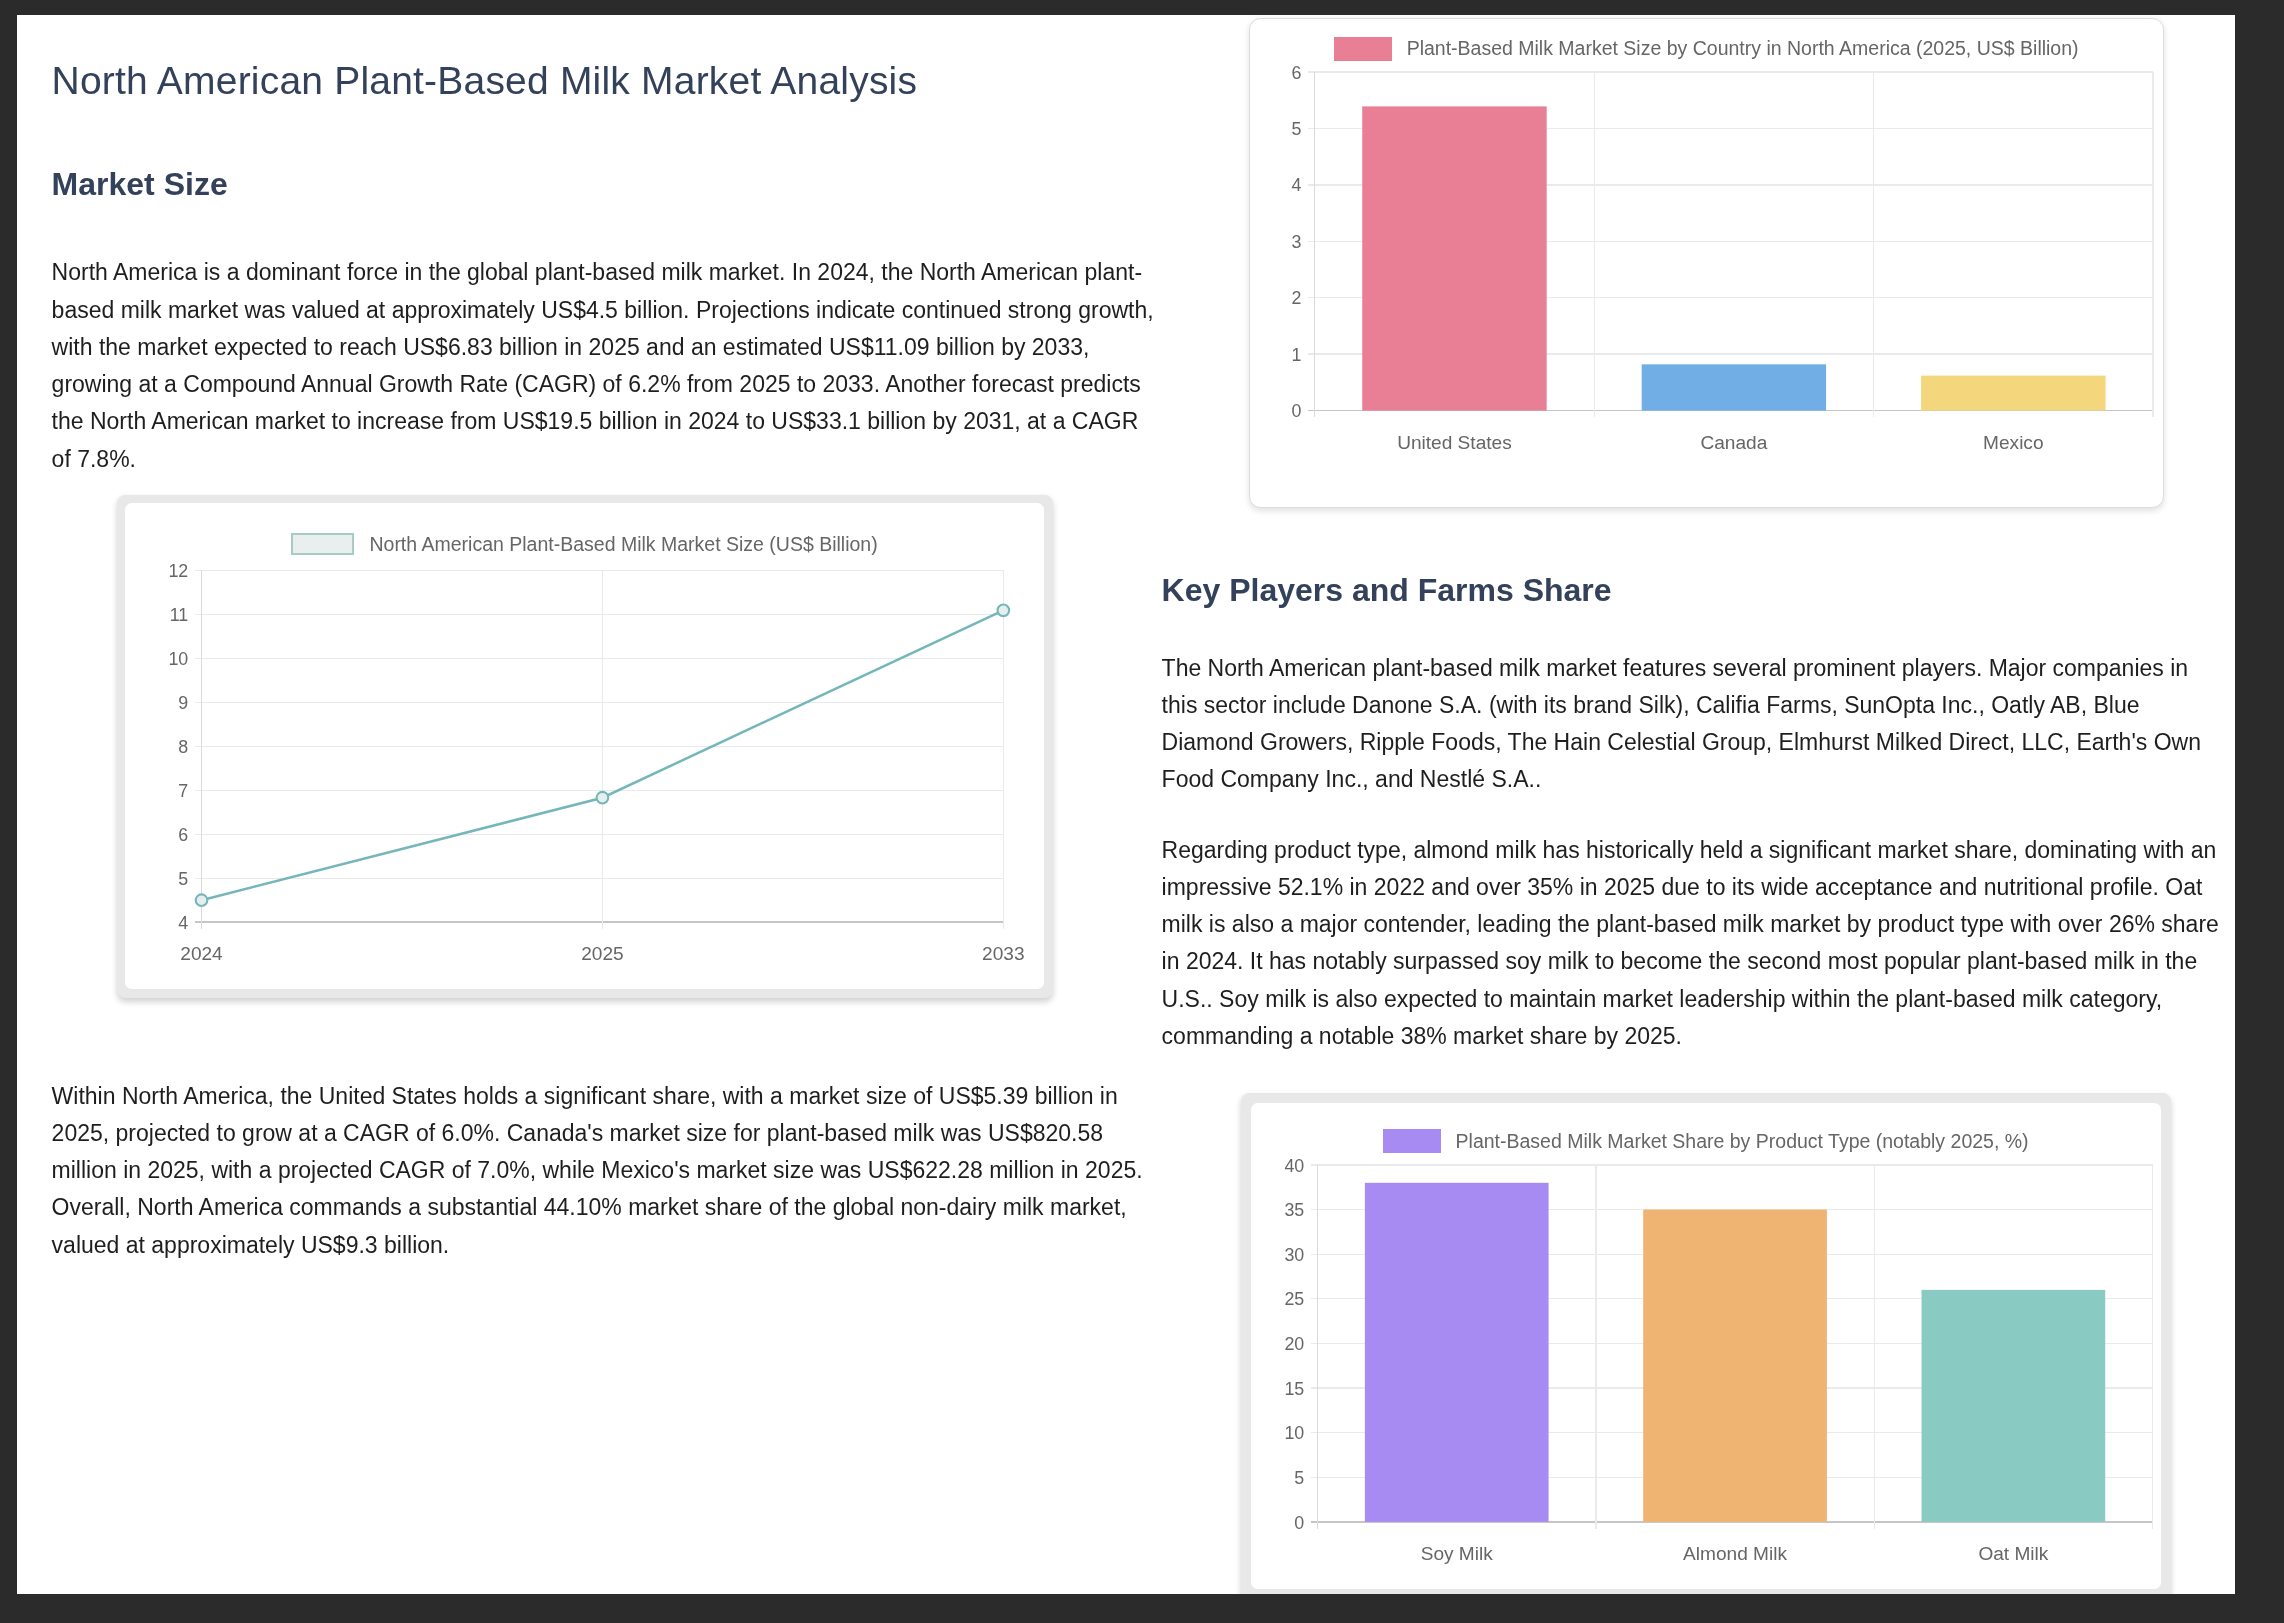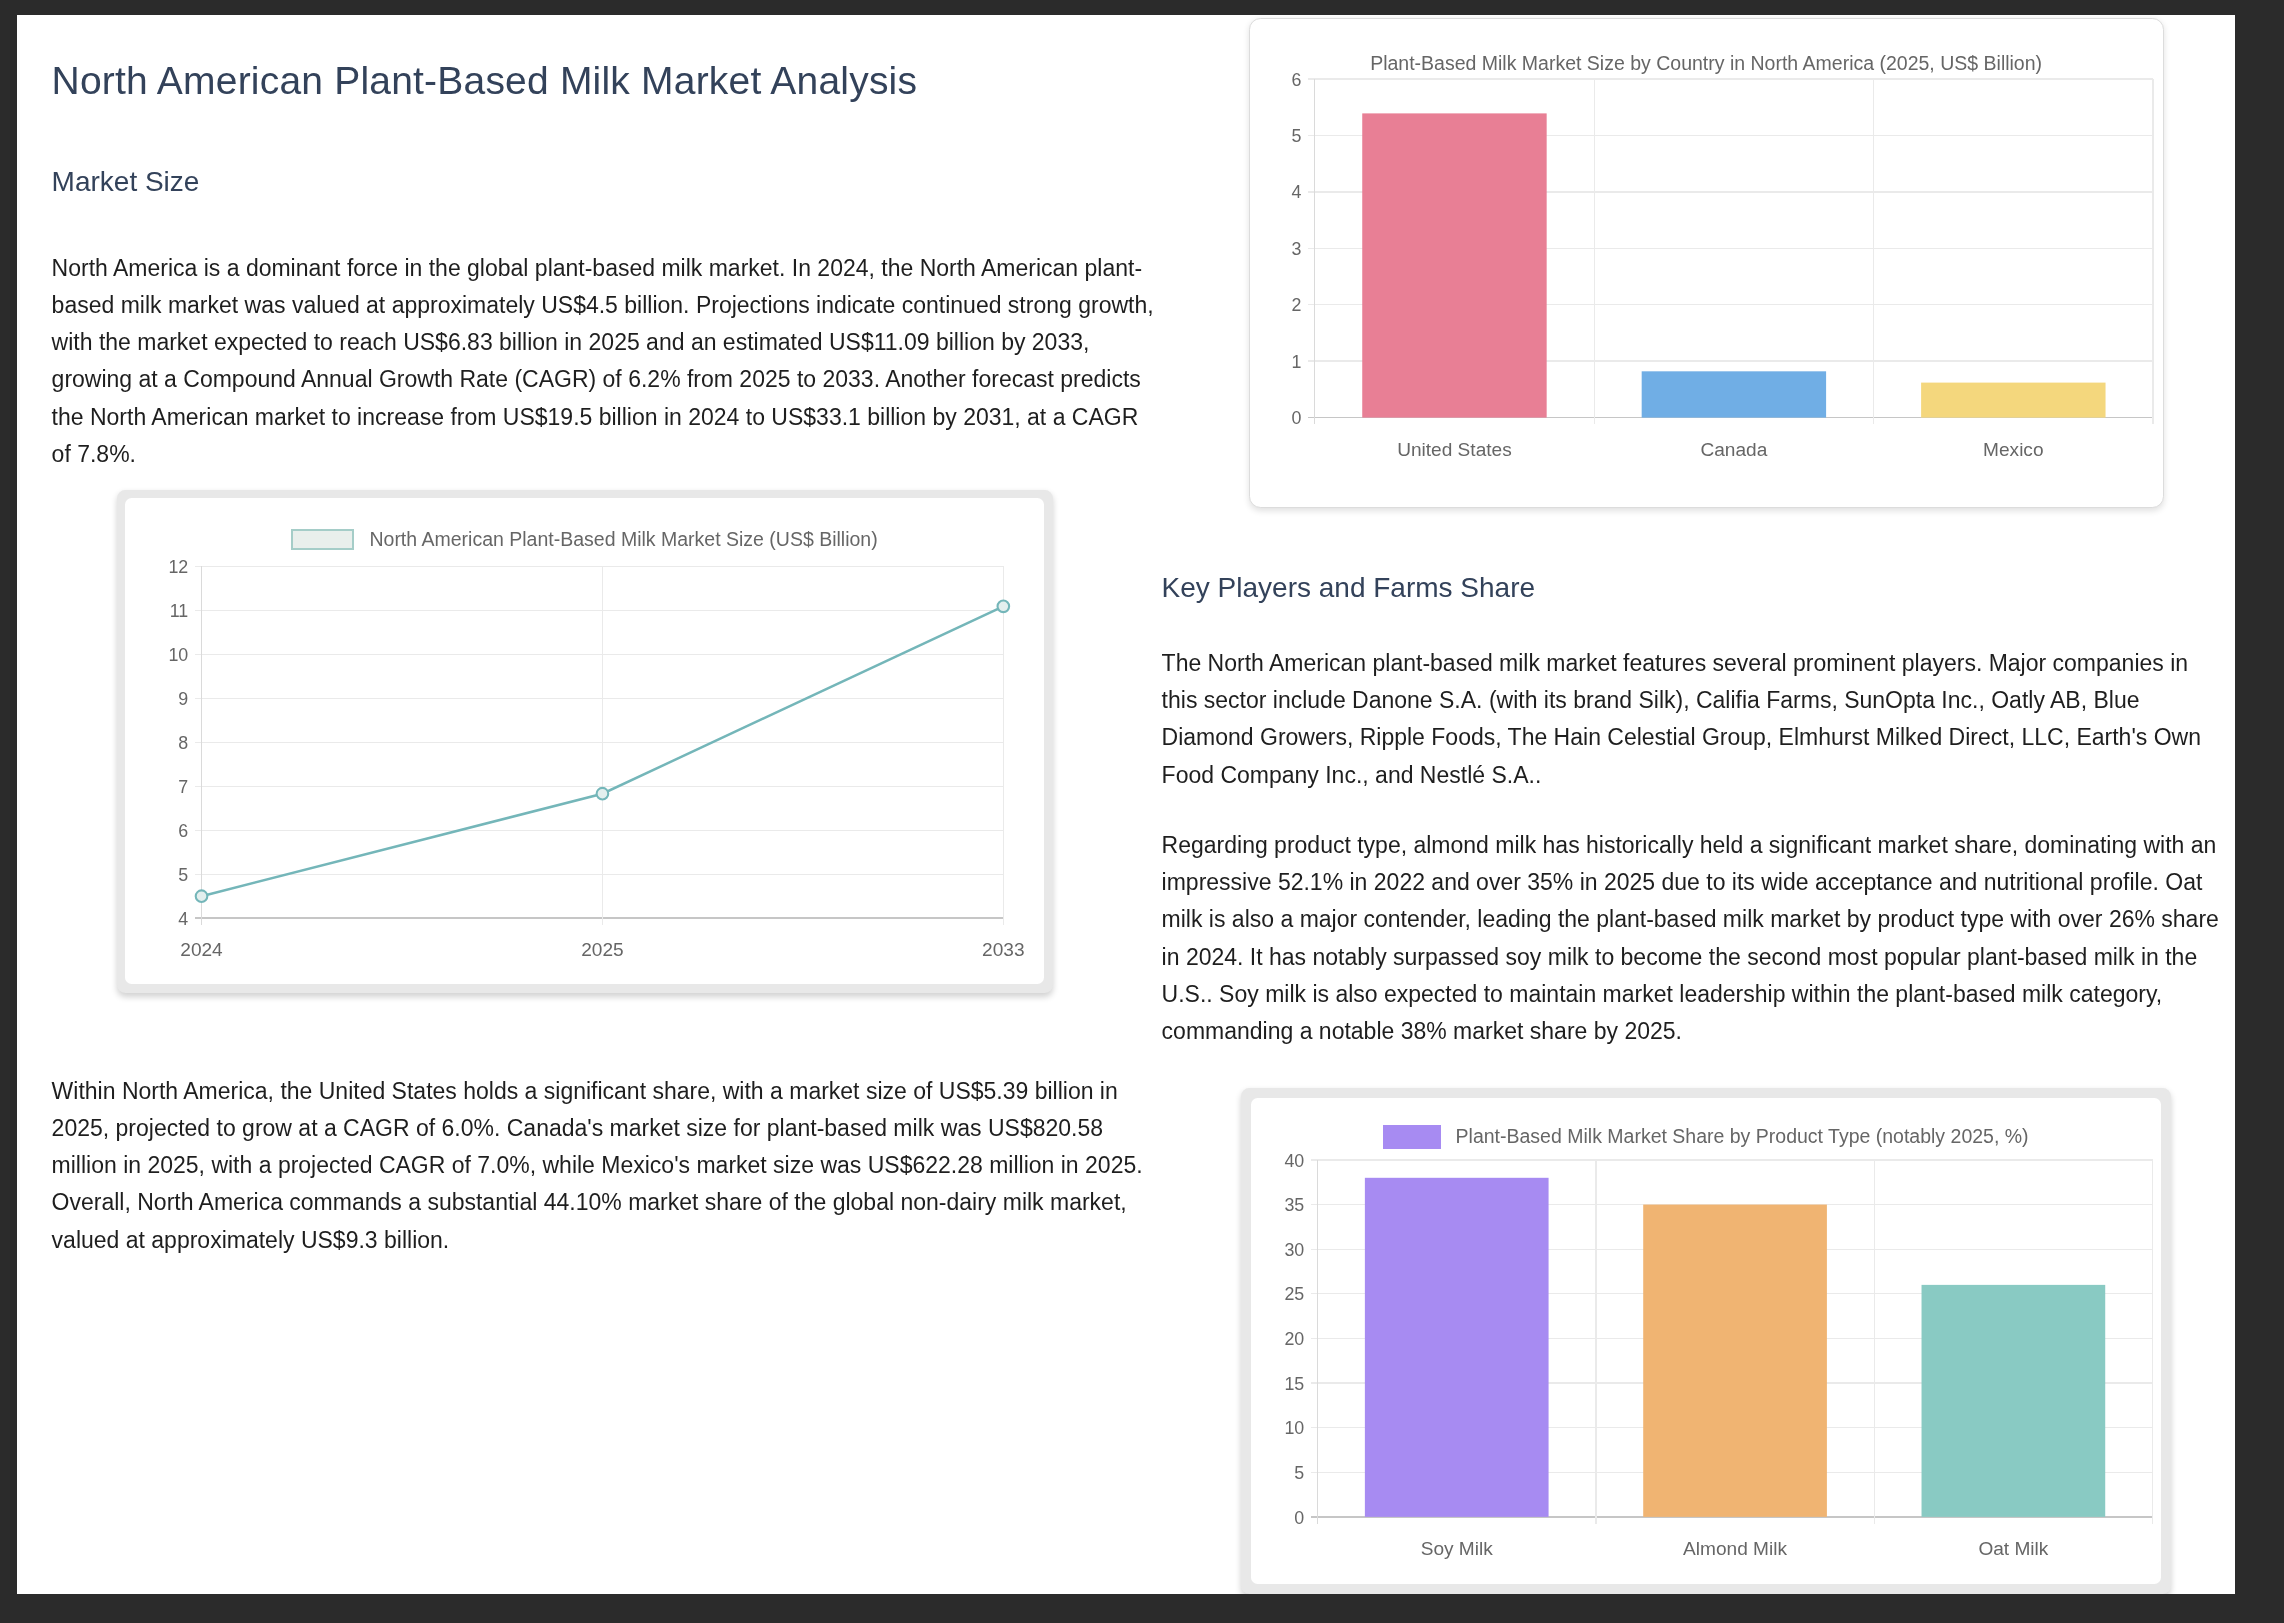--- a/index.html
+++ b/index.html
@@ -14,21 +14,21 @@
     background:#ffffff;overflow:hidden;
   }
   .left-col{position:absolute;left:35px;top:0;width:1112px;}
   .right-col{position:absolute;left:1145px;top:0;width:1079px;}
 
   h1{
     font-size:39px;line-height:1.95;color:#33425a;font-weight:normal;
     margin:28px 0 0 0;max-width:880px;letter-spacing:0.2px;
   }
   h2{
-    font-size:28px;color:#33425a;font-weight:normal;
+    font-size:32px;color:#33425a;font-weight:bold;
     margin:46px 0 0 0;line-height:1.2;
   }
   p.body{
     font-size:23px;line-height:1.62;color:#1e1e1e;margin:0;
   }
   .left-col p.intro{margin-top:43px;max-width:1105px;}
   .left-col p.market{margin-top:51px;max-width:1105px;}
   .left-col p.country{margin-top:80px;max-width:1105px;}
   .right-col p.companies{margin-top:40px;max-width:1064px;}
   .right-col p.producttype{margin-top:33px;max-width:1064px;}
@@ -48,21 +48,21 @@
   .line-frame{width:936px;height:503px;margin:16.6px 0 0 65px;padding:8.3px;text-align:center;}
   .share-frame{width:930px;height:506px;margin:38px 0 0 79px;padding:10px;}
   .chart-frame .inner-card{
     width:100%;height:100%;background:#fff;border-radius:6.6px;overflow:hidden;
   }
 
   .legend-row{
     display:flex;justify-content:center;align-items:center;gap:15px;
     height:26.6px;
   }
-  .top-card .legend-row{margin-top:23px;flex-direction:column;}
+  .top-card .legend-row{margin-top:16px;}
   .line-frame .legend-row{margin-top:28px;}
   .share-frame .legend-row{margin-top:25px;}
   .legend-swatch{width:58px;height:24px;display:inline-block;box-sizing:border-box;}
   .legend-swatch.outlined{width:63px;height:21.6px;}
   .legend-label{font-size:19.5px;color:#666;}
 
   svg.chart{display:block;font-family:inherit;}
 </style>
 </head>
 <body>

